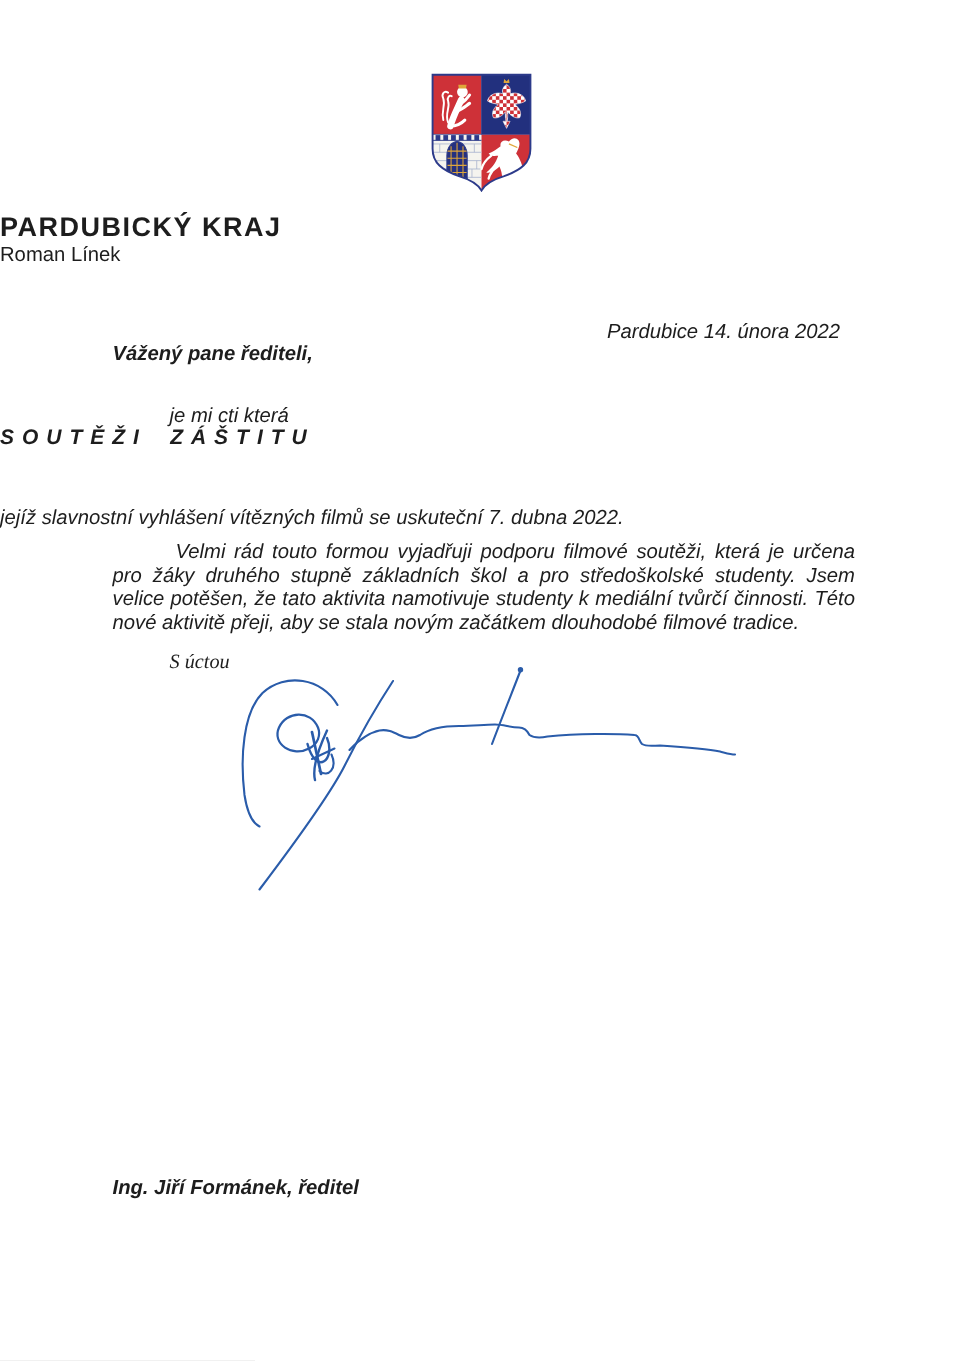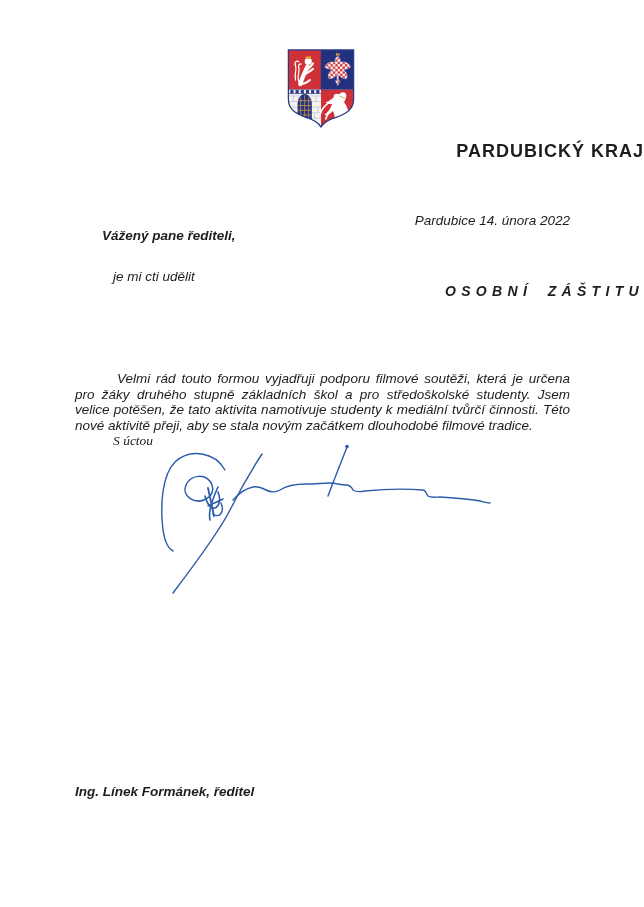--- a/index.html
+++ b/index.html
@@ -6,37 +6,37 @@
   .page{
     position:relative;
     width:644px;height:907px;
     margin:0 auto;
     background:#ffffff;
     font-family:"Liberation Sans", sans-serif;
     color:#1d1d1d;
     overflow:hidden;
   }
   .abs{position:absolute;}
-  .center{left:0;right:0;text-align:right;}
+  .center{left:0;right:0;text-align:left;}
   .it{font-style:italic;}
   .b{font-weight:bold;}
   .body-txt{font-size:13.5px;line-height:15.5px;}
 
   .org-name{top:141px;font-size:18px;font-weight:bold;letter-spacing:1px;}
   .person-name{top:162px;font-size:13.5px;}
   .person-title{top:176px;font-size:13.5px;}
 
-  .date-line{top:213px;right:74px;text-align:left;}
-  .salutation{top:228px;left:75px;margin-left:27px;}
+  .date-line{top:213px;right:84px;text-align:left;}
+  .salutation{top:228px;left:75px;}
   .intro-line{top:269px;left:113px;}
   .patronage{top:283px;font-size:14px;letter-spacing:.38em;word-spacing:.45em;}
   .comp-title{top:315px;font-size:17px;}
   .comp-sub{top:337px;}
   .paragraph{
-    top:371px;left:75px;width:495px;
+    top:360px;left:75px;width:495px;
     text-align:justify;text-indent:42px;
   }
   .closing{top:433px;left:113px;font-family:Liberation Serif, serif;}
   .sig{top:442px;left:150px;}
   .recipient{top:753px;left:75px;white-space:pre;}
   .recipient div{height:15px;line-height:15px;}
   .recipient .gap{height:15px;}
   .coa{top:48px;left:286px;}
 </style>
 </head>
@@ -115,28 +115,30 @@
       <path d="M52,70 C48,73 45,77 44,81" stroke="#ffffff" stroke-width="2" fill="none" stroke-linecap="round"></path>
       <path d="M58,77 C54,81 51,85 50,89" stroke="#ffffff" stroke-width="2" fill="none" stroke-linecap="round"></path>
       <path d="M67,60 L74,63" stroke="#dfa63a" stroke-width="1.1"></path>
     </g>
     <path d="M3,2 H85 V64 C85,76 77,82 63,87 C53,90 47,94 44,99 C41,94 35,90 25,87 C11,82 3,76 3,64 Z" fill="none" stroke="#2c3a8a" stroke-width="1.6"></path>
     <line x1="44" y1="2" x2="44" y2="52" stroke="#2c3a8a" stroke-width="0.6"></line>
     <line x1="3" y1="52" x2="85" y2="52" stroke="#2c3a8a" stroke-width="0.6"></line>
   </svg>
 
   <div class="abs center org-name">PARDUBICKÝ KRAJ</div>
+  <div class="abs center person-name body-txt">Roman Línek</div>
 
   <div class="abs date-line body-txt it">Pardubice 14. února 2022</div>
 
   <div class="abs salutation body-txt it b">Vážený pane řediteli,</div>
 
-  <div class="abs intro-line body-txt it">je mi cti udělit</div>
-  <div class="abs center patronage it b">OSOBNÍ ZÁŠTITU</div>
+  <div class="abs intro-line body-txt it">je mi cti která</div>
+  <div class="abs center patronage it b">SOUTĚŽI ZÁŠTITU</div>
 
+  <div class="abs center comp-sub body-txt it">jejíž slavnostní vyhlášení vítězných filmů se uskuteční 7. dubna 2022.</div>
 
   <div class="abs paragraph body-txt it">Velmi rád touto formou vyjadřuji podporu filmové soutěži, která je určena pro žáky druhého stupně základních škol a pro středoškolské studenty. Jsem velice potěšen, že tato aktivita namotivuje studenty k mediální tvůrčí činnosti. Této nové aktivitě přeji, aby se stala novým začátkem dlouhodobé filmové tradice.</div>
 
   <div class="abs closing body-txt it">S úctou</div>
 
   <svg class="abs sig" width="345" height="158" viewBox="0 0 345 158">
     <g stroke="#2a5caa" fill="none" stroke-linecap="round" stroke-linejoin="round">
 
       <path d="M75,28 C65,10 40,6 25,20 C12,33 10,63 13,88 C15,101 19,107 23,109" stroke-width="1.4"></path>
 
@@ -151,20 +153,20 @@
       <path d="M112,12 C95,38 85,58 80,68 C70,88 48,118 23,151" stroke-width="1.4"></path>
 
       <path d="M83,58 C90,50 98,46 103,45 C108,44 112,46 116,48 C120,50 125,51 130,48 C136,44 146,42 156,42 C166,42 172,41 180,41 C186,41 190,43 196,43 C200,43 202,46 203,48 C206,50 210,50 215,49 C235,47 260,47 273,48 C276,48 276,52 278,54 C281,56 286,55 290,55 C305,56 320,57 330,59 C334,60 337,61 340,61" stroke-width="1.4"></path>
 
       <path d="M178,54 C184,38 192,18 197,5" stroke-width="1.4"></path>
       <circle cx="197" cy="4.5" r="1.8" fill="#2a5caa" stroke="none"></circle>
     </g>
   </svg>
 
   <div class="abs recipient body-txt it">
-    <div class="b">Ing. Línek Formánek, ředitel</div>
+    <div class="b">Ing. Jiří Formánek, ředitel</div>
     <div class="gap"></div>
     
     
     
   </div>
 
 </div>
 
 </body></html>

